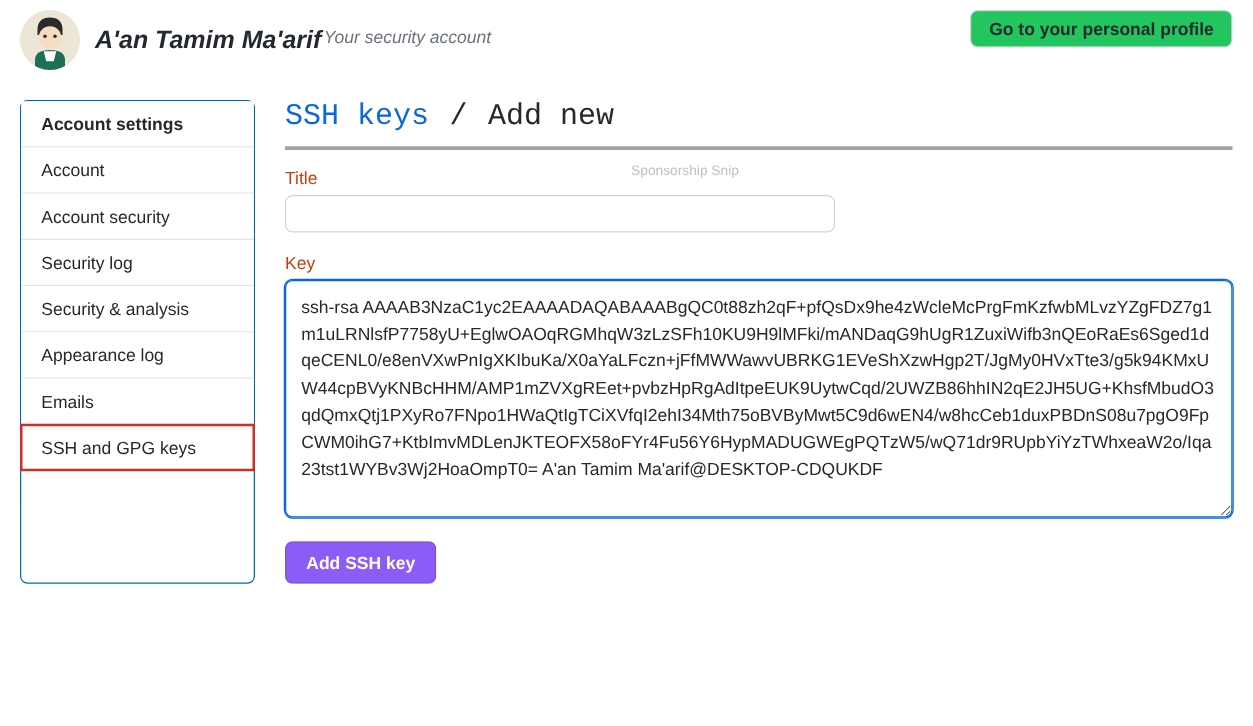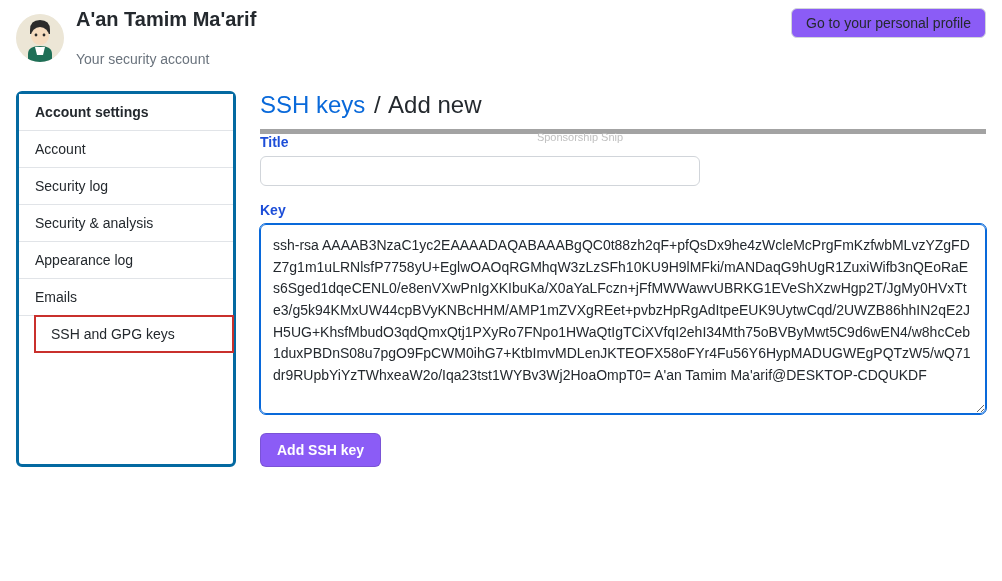--- a/index.html
+++ b/index.html
@@ -26,37 +26,37 @@
       height: 48px;
       border-radius: 50%;
       background: #f0ede4;
       overflow: hidden;
       display: flex;
       align-items: center;
       justify-content: center;
       flex-shrink: 0;
     }
     .avatar svg { width: 100%; height: 100%; }
-    .user-block { display: flex; flex-direction: column; gap: 20px; }
+    .user-block { display: flex; flex-direction: row; gap: 2px; font-style: italic; }
     .username { font-size: 20px; font-weight: 600; color: #24292e; }
     .subtitle { font-size: 14px; color: #6a737d; }
     .profile-btn {
       border: 1px solid #d1d5da;
       border-radius: 6px;
-      background: #8b5cf6;
-      color: #24292e;
-      font-size: 14px;
-      font-weight: 400;
+      background: #22c55e;
+      color: #24292e;
+      font-size: 14px;
+      font-weight: 700;
       padding: 6px 14px;
       cursor: pointer;
     }
     .content { display: flex; gap: 24px; }
     .sidebar {
-      width: 220px;
-      border: 3px solid #0369a1;
+      width: 188px;
+      border: 1px solid #0369a1;
       border-radius: 6px;
       overflow: visible;
     }
     .sidebar-item {
       padding: 10px 16px;
       font-size: 14px;
       color: #24292e;
       border-bottom: 1px solid #e1e4e8;
       cursor: pointer;
       background: #fff;
@@ -64,28 +64,29 @@
     .sidebar-item:last-child { border-bottom: none; }
     .sidebar-item.header-item {
       font-weight: 600;
       cursor: default;
     }
     .sidebar-item.highlighted {
       outline: 2px solid #c9302c;
       outline-offset: -1px;
       position: relative;
       z-index: 1;
-      margin-left: 16px;
     }
     .main { flex: 1; }
     .page-title {
       font-size: 24px;
       font-weight: 400;
+      margin-bottom: 14px;
       padding-bottom: 10px;
-      border-bottom: 5px solid #a3a3a3;
+      border-bottom: 3px solid #a3a3a3;
+      font-family: Liberation Mono, monospace;
     }
     .page-title .link-part { color: #0969da; }
     .page-title .sep { color: #24292e; margin: 0 2px; }
     .page-title .sub-part { color: #24292e; }
     .overlay-hint {
       position: relative;
       height: 0;
     }
     .overlay-hint-inner {
       position: absolute;
@@ -93,22 +94,22 @@
       left: 240px;
       width: 160px;
       font-size: 11px;
       color: #c0c0c0;
       text-align: center;
     }
     .form-group { margin-bottom: 16px; }
     .form-label {
       display: block;
       font-size: 14px;
-      font-weight: 700;
-      color: #1d4ed8;
+      font-weight: 400;
+      color: #c2410c;
       margin-bottom: 6px;
     }
     .title-input {
       width: 440px;
       padding: 6px 10px;
       border: 1px solid #d1d5da;
       border-radius: 6px;
       font-size: 14px;
       background: #fff;
     }
@@ -160,20 +161,21 @@
       <div class="subtitle">Your security account</div>
     </div>
   </div>
   <button class="profile-btn">Go to your personal profile</button>
 </div>
 
 <div class="content">
   <nav class="sidebar">
     <div class="sidebar-item header-item">Account settings</div>
     <div class="sidebar-item"><span>Account</span></div>
+    <div class="sidebar-item"><span>Account security</span></div>
     <div class="sidebar-item"><span>Security log</span></div>
     <div class="sidebar-item"><span>Security &amp; analysis</span></div>
     <div class="sidebar-item"><span>Appearance log</span></div>
     <div class="sidebar-item"><span>Emails</span></div>
     <div class="sidebar-item highlighted"><span>SSH and GPG keys</span></div>
   </nav>
 
   <main class="main">
     <h1 class="page-title">
       <span class="link-part">SSH keys</span>

